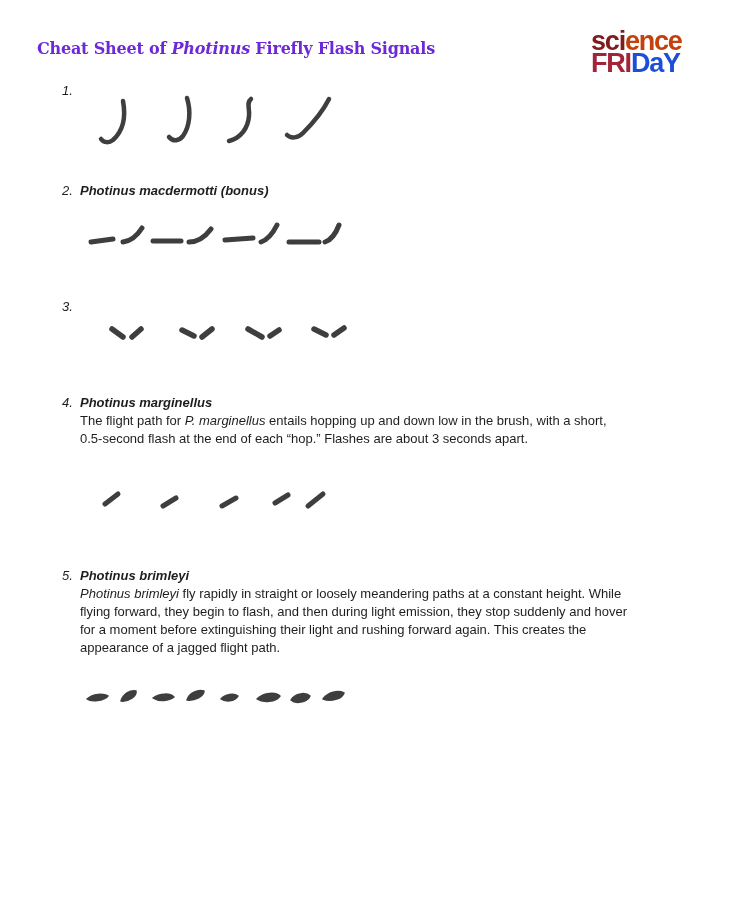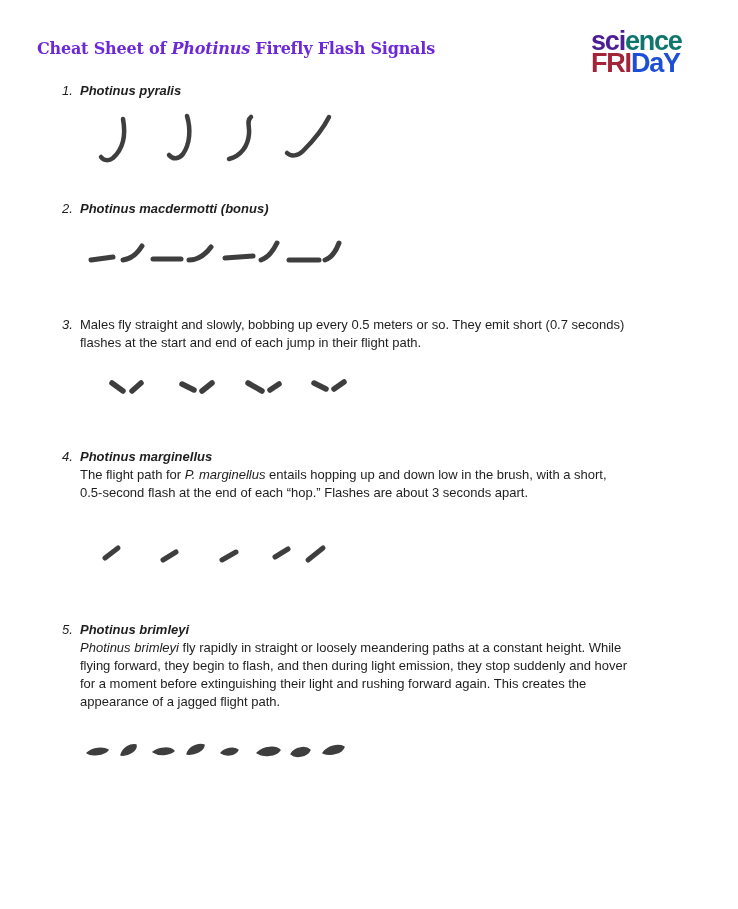--- a/index.html
+++ b/index.html
@@ -30,31 +30,30 @@
   .ill-5{width:270px;height:28px;margin:26px 0 0 1px;}
 </style>
 </head>
 <body>
 
 <div class="page">
 
   <h1 class="title">Cheat Sheet of <i>Photinus</i> Firefly Flash Signals</h1>
 
   <div class="logo">
-    <div class="logo-line"><span style="color: #4c1d95;">sci</span><span style="color: #0f766e;">ence</span></div>
+    <div class="logo-line"><span style="color: #7f1d1d;">sci</span><span style="color: #c2410c;">ence</span></div>
     <div class="logo-line"><span style="color: rgb(163, 36, 56);">FRI</span><span style="color: #1d4ed8;">DaY</span></div>
   </div>
 
   <main>
 
     <section class="sec-1">
       <div class="row">
         <span class="num">1.</span>
         <div class="content">
-          <h2 class="species-name">Photinus pyralis</h2>
           <svg class="flash ill-1" viewBox="0 0 250 56">
               <path d="M30,8 C33,24 30,38 20,47 C16,50 11,50 8,46" fill="none" stroke="#3E3E3E" stroke-width="4.5" stroke-linecap="round" stroke-linejoin="round"></path>
               <path d="M94,5 C98,18 97,33 90,43 C86,48 80,49 76,44" fill="none" stroke="#3E3E3E" stroke-width="4.5" stroke-linecap="round" stroke-linejoin="round"></path>
               <path d="M158,6 C153,10 157,16 156,23 C155,35 148,45 136,48" fill="none" stroke="#3E3E3E" stroke-width="4.5" stroke-linecap="round" stroke-linejoin="round"></path>
               <path d="M236,6 C231,16 222,28 210,40 C205,45 198,46 194,42" fill="none" stroke="#3E3E3E" stroke-width="4.5" stroke-linecap="round" stroke-linejoin="round"></path>
             </svg>
         </div>
       </div>
     </section>
 
@@ -74,22 +73,20 @@
               <path d="M240,27 C246,25 251,18 254,10" fill="none" stroke="#3E3E3E" stroke-width="5" stroke-linecap="round" stroke-linejoin="round"></path>
             </svg>
         </div>
       </div>
     </section>
 
     <section class="sec-3">
       <div class="row">
         <span class="num">3.</span>
         <div class="content">
-          <p class="desc">Males fly straight and slowly, bobbing up every 0.5 meters or so. They emit short (0.7 seconds)
-flashes at the start and end of each jump in their flight path.</p>
           <svg class="flash ill-3" viewBox="0 0 250 26">
               <path d="M16,9 L27,17" fill="none" stroke="#3E3E3E" stroke-width="5.5" stroke-linecap="round" stroke-linejoin="round"></path>
               <path d="M36,17 L45,9" fill="none" stroke="#3E3E3E" stroke-width="5.5" stroke-linecap="round" stroke-linejoin="round"></path>
               <path d="M86,10 L98,16" fill="none" stroke="#3E3E3E" stroke-width="5.5" stroke-linecap="round" stroke-linejoin="round"></path>
               <path d="M106,17 L116,9" fill="none" stroke="#3E3E3E" stroke-width="5.5" stroke-linecap="round" stroke-linejoin="round"></path>
               <path d="M152,9 L166,17" fill="none" stroke="#3E3E3E" stroke-width="5.5" stroke-linecap="round" stroke-linejoin="round"></path>
               <path d="M174,16 L183,10" fill="none" stroke="#3E3E3E" stroke-width="5.5" stroke-linecap="round" stroke-linejoin="round"></path>
               <path d="M218,9 L230,15" fill="none" stroke="#3E3E3E" stroke-width="5.5" stroke-linecap="round" stroke-linejoin="round"></path>
               <path d="M238,15 L248,8" fill="none" stroke="#3E3E3E" stroke-width="5.5" stroke-linecap="round" stroke-linejoin="round"></path>
             </svg>

